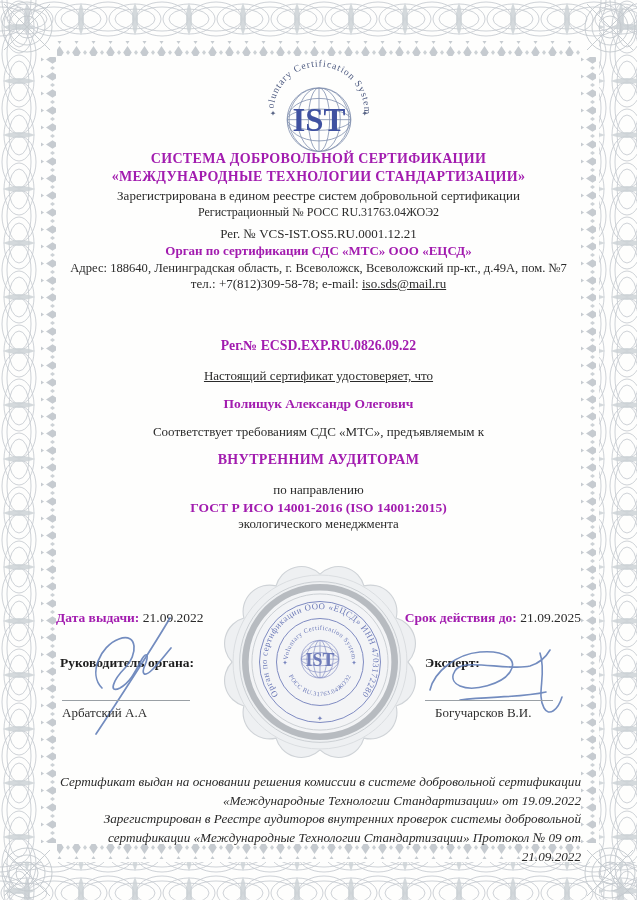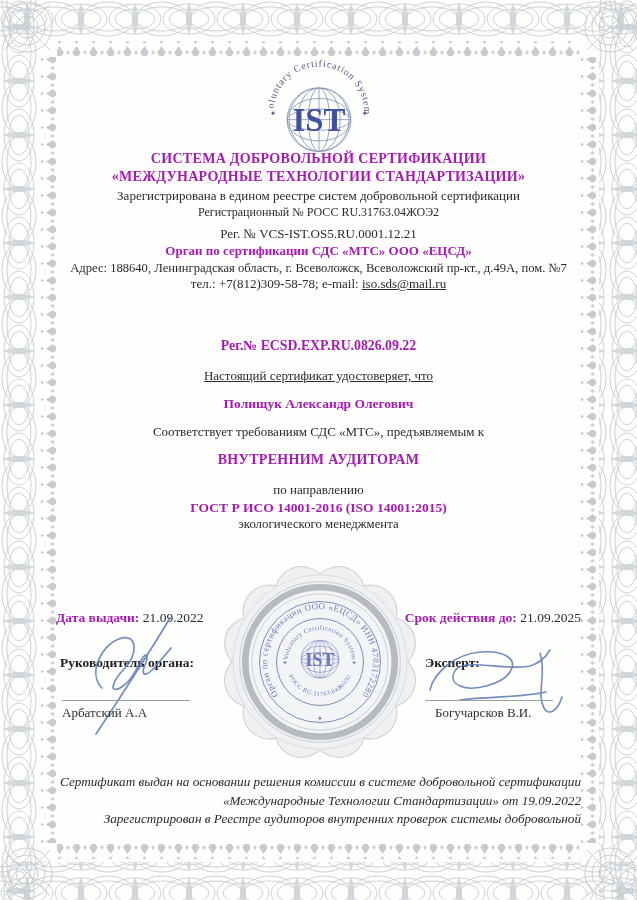--- a/index.html
+++ b/index.html
@@ -221,15 +221,16 @@
       <path d="M40,60 C70,56 100,58 126,52"></path>
     </g>
   </svg>
   <div class="abs sig-line" style="left:425px;top:700px;"></div>
   <div class="abs sig-name" style="left:435px;top:705px;">Богучарсков В.И.</div>
 
   <div class="abs ctr footer-block" style="top:773px;text-align:right;">
     <div>Сертификат выдан на основании решения комиссии в системе добровольной сертификации</div>
     <div>«Международные Технологии Стандартизации» от 19.09.2022</div>
     <div>Зарегистрирован в Реестре аудиторов внутренних проверок системы добровольной</div>
+    <div>сертификации «Международные Технологии Стандартизации» Протокол № 09 от 21.09.2022</div>
   </div>
 
 </div>
 
 </body></html>

